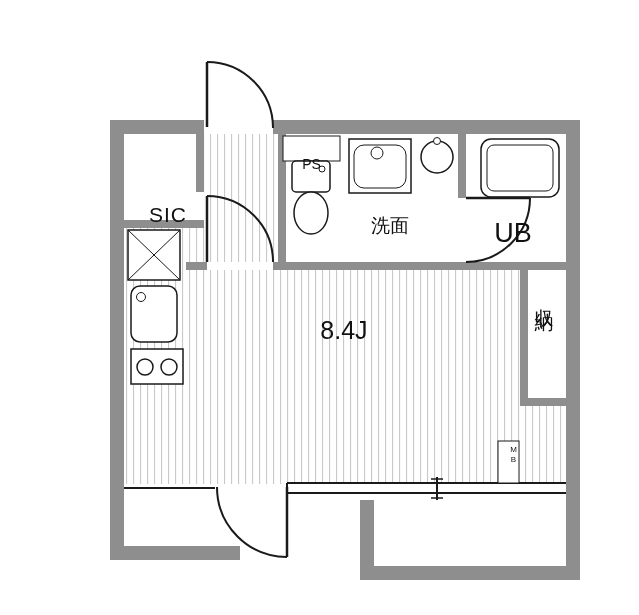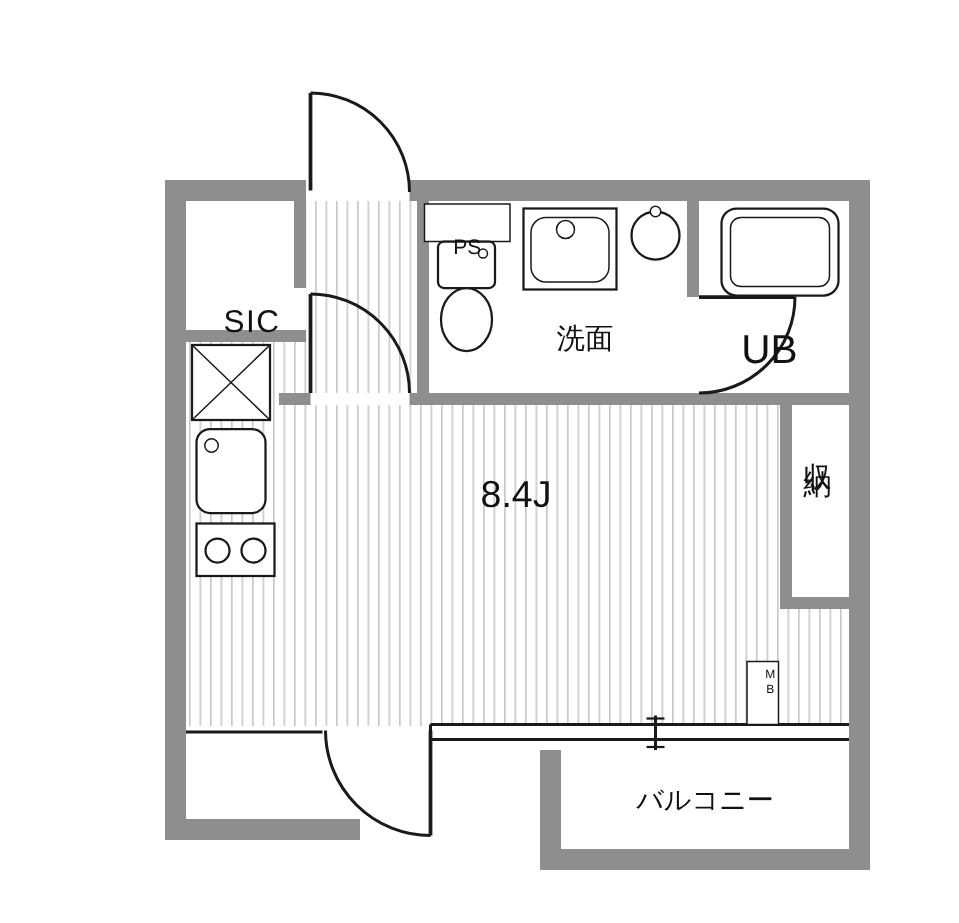--- a/index.html
+++ b/index.html
@@ -136,15 +136,14 @@
   </svg>
 
   <div class="label lbl-sic">SIC</div>
   <div class="label lbl-ps">PS</div>
   <div class="label lbl-wash">洗面</div>
   <div class="label lbl-ub">UB</div>
   <div class="label lbl-ldk">
     <span class="ldk-size">8.4J</span>
   </div>
   <div class="label lbl-storage">収納</div>
-  <div class="label lbl-balcony">バルコニー</div>
   <div class="label lbl-mb">MB</div>
 </div>
 
 </body></html>

